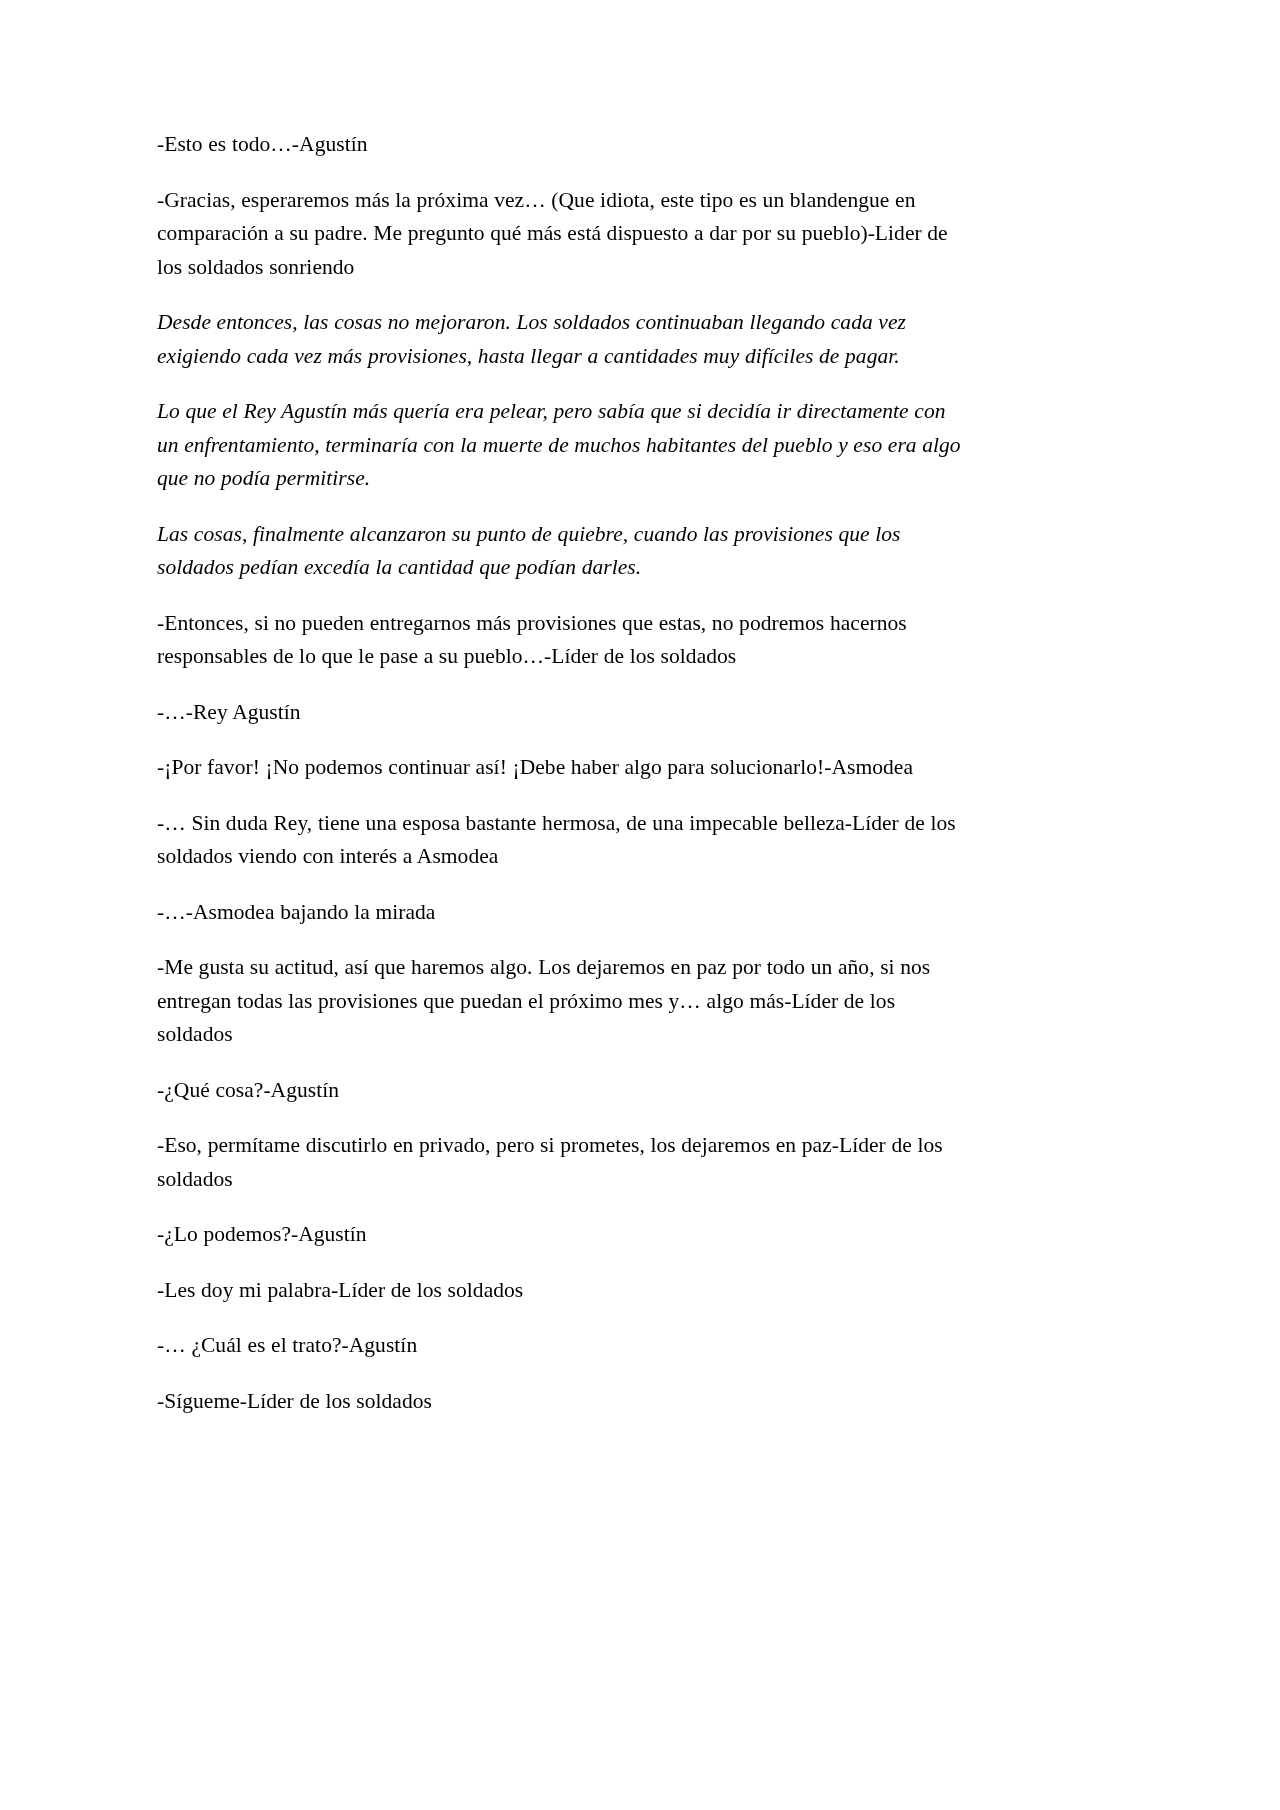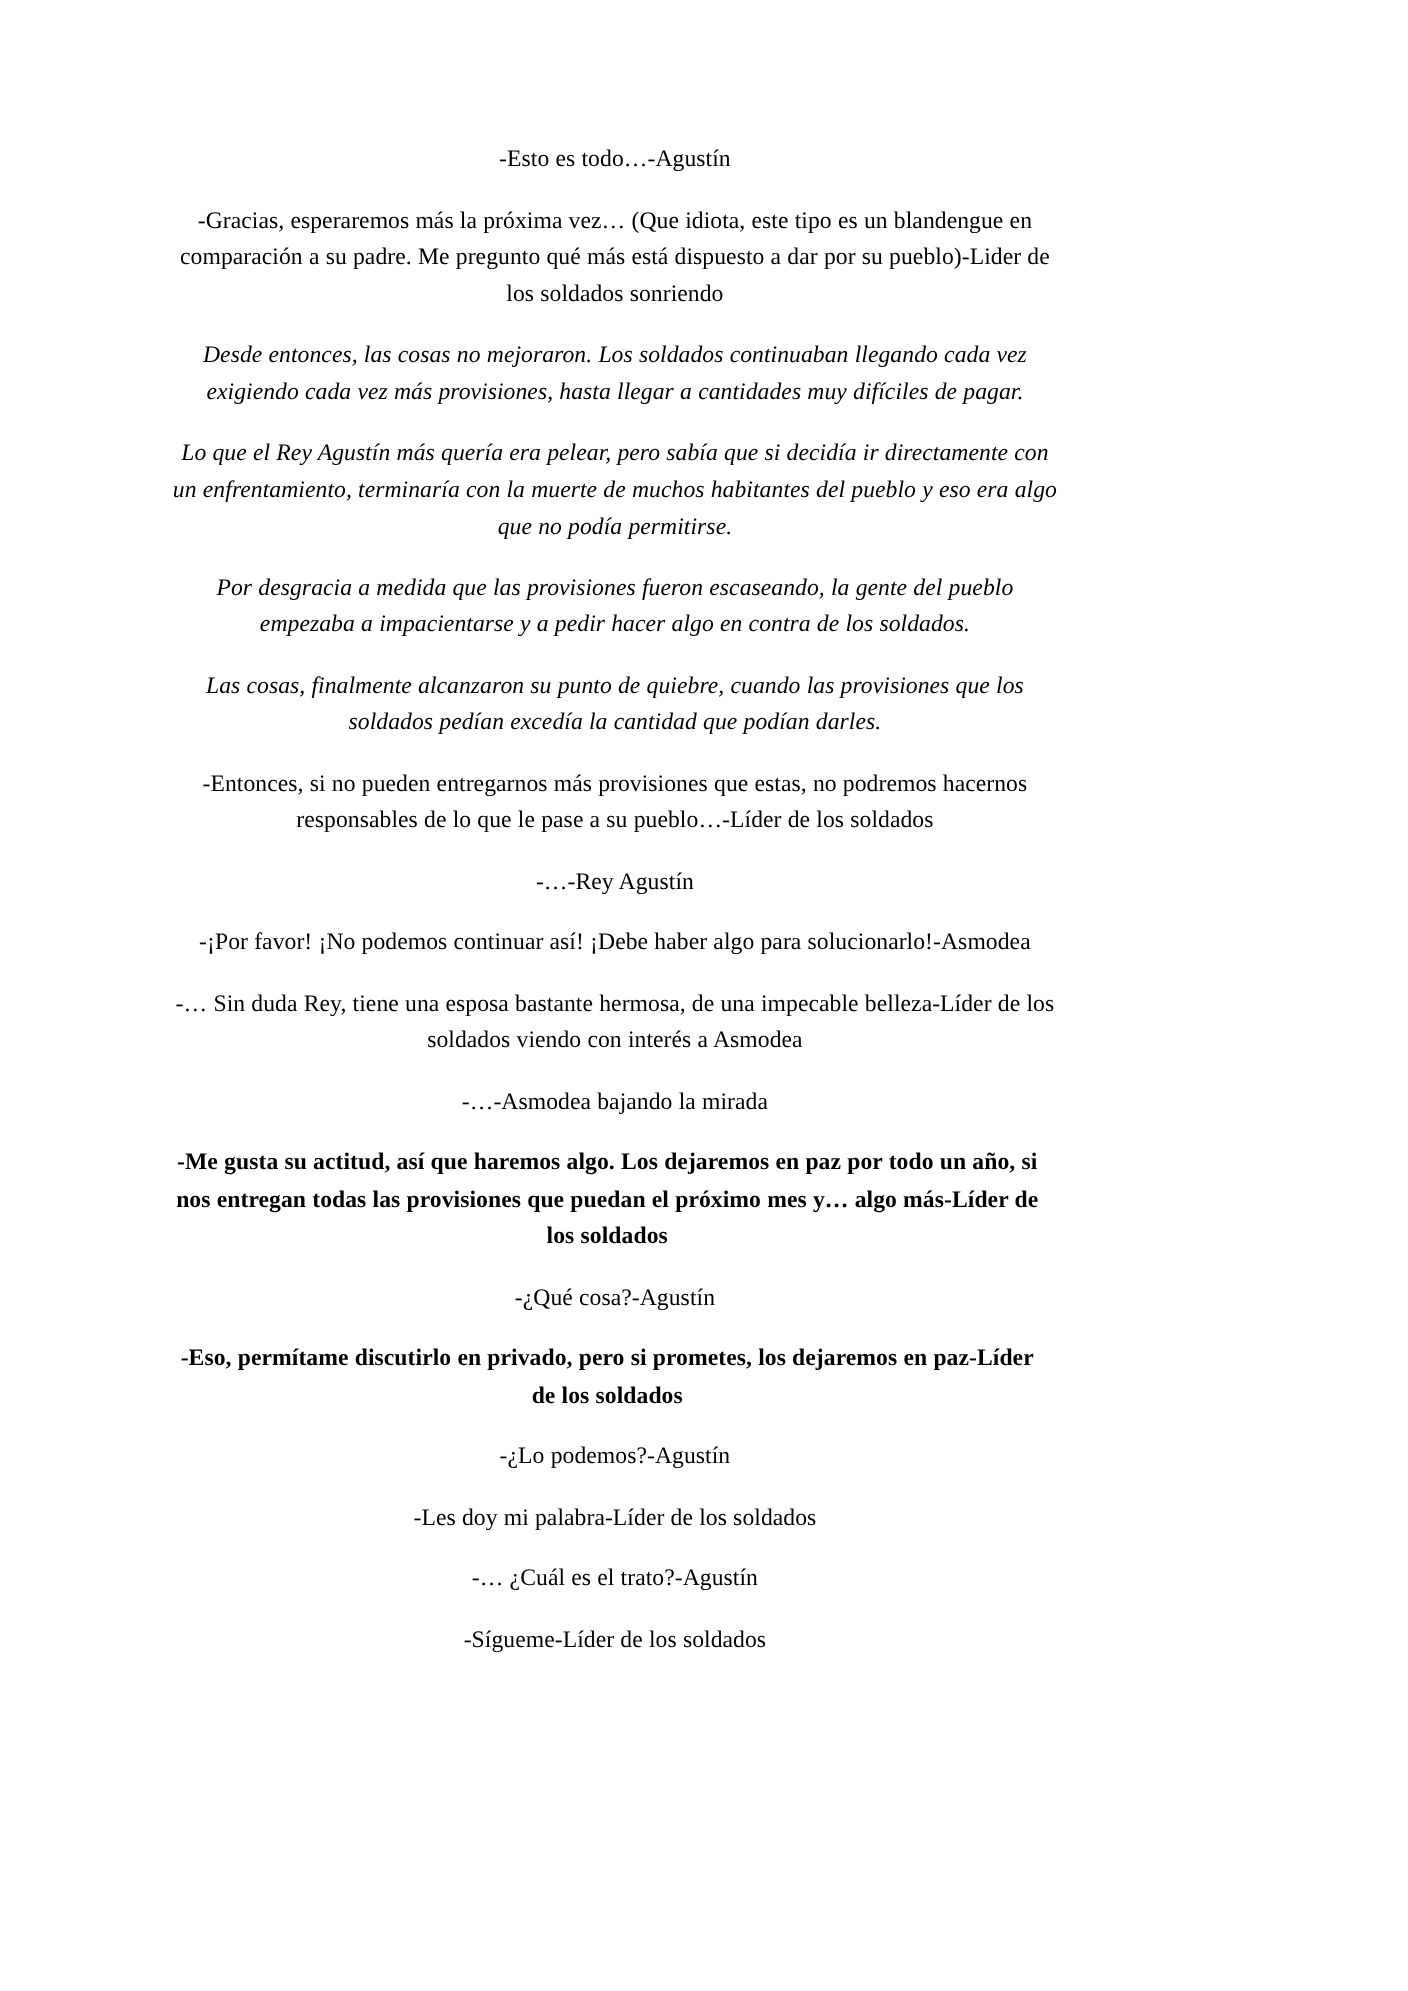--- a/index.html
+++ b/index.html
@@ -23,50 +23,48 @@
   }
   .content {
     position: absolute;
     left: 157px;
     top: 128px;
     width: 804px;
   }
   .para {
     font-size: 21.5px;
     line-height: 33.5px;
-    text-align: center;
+    text-align: left;
     margin: 0 0 22px 0;
     white-space: pre-wrap;
     word-spacing: 0.2px;
     letter-spacing: 0.05px;
   }
   .para.italic {
     font-style: italic;
     margin-top: 20px;
   }
   .para.narrow {
     width: 790px;
-    font-weight: bold;
   }
 </style>
 </head>
 <body>
 
 <div class="page">
   <div class="content">
 
     <p class="para">-Esto es todo…-Agustín</p>
 
     <p class="para">-Gracias, esperaremos más la próxima vez… (Que idiota, este tipo es un blandengue en comparación a su padre. Me pregunto qué más está dispuesto a dar por su pueblo)-Lider de los soldados sonriendo</p>
 
     <p class="para italic">Desde entonces, las cosas no mejoraron. Los soldados continuaban llegando cada vez exigiendo cada vez más provisiones, hasta llegar a cantidades muy difíciles de pagar.</p>
 
     <p class="para italic">Lo que el Rey Agustín más quería era pelear, pero sabía que si decidía ir directamente con un enfrentamiento, terminaría con la muerte de muchos habitantes del pueblo y eso era algo que no podía permitirse.</p>
 
-    <p class="para italic">Por desgracia a medida que las provisiones fueron escaseando, la gente del pueblo empezaba a impacientarse y a pedir hacer algo en contra de los soldados.</p>
 
     <p class="para italic">Las cosas, finalmente alcanzaron su punto de quiebre, cuando las provisiones que los soldados pedían excedía la cantidad que podían darles.</p>
 
 
     <p class="para">-Entonces, si no pueden entregarnos más provisiones que estas, no podremos hacernos responsables de lo que le pase a su pueblo…-Líder de los soldados</p>
 
     <p class="para">-…-Rey Agustín</p>
 
     <p class="para">-¡Por favor! ¡No podemos continuar así! ¡Debe haber algo para solucionarlo!-Asmodea</p>
 

